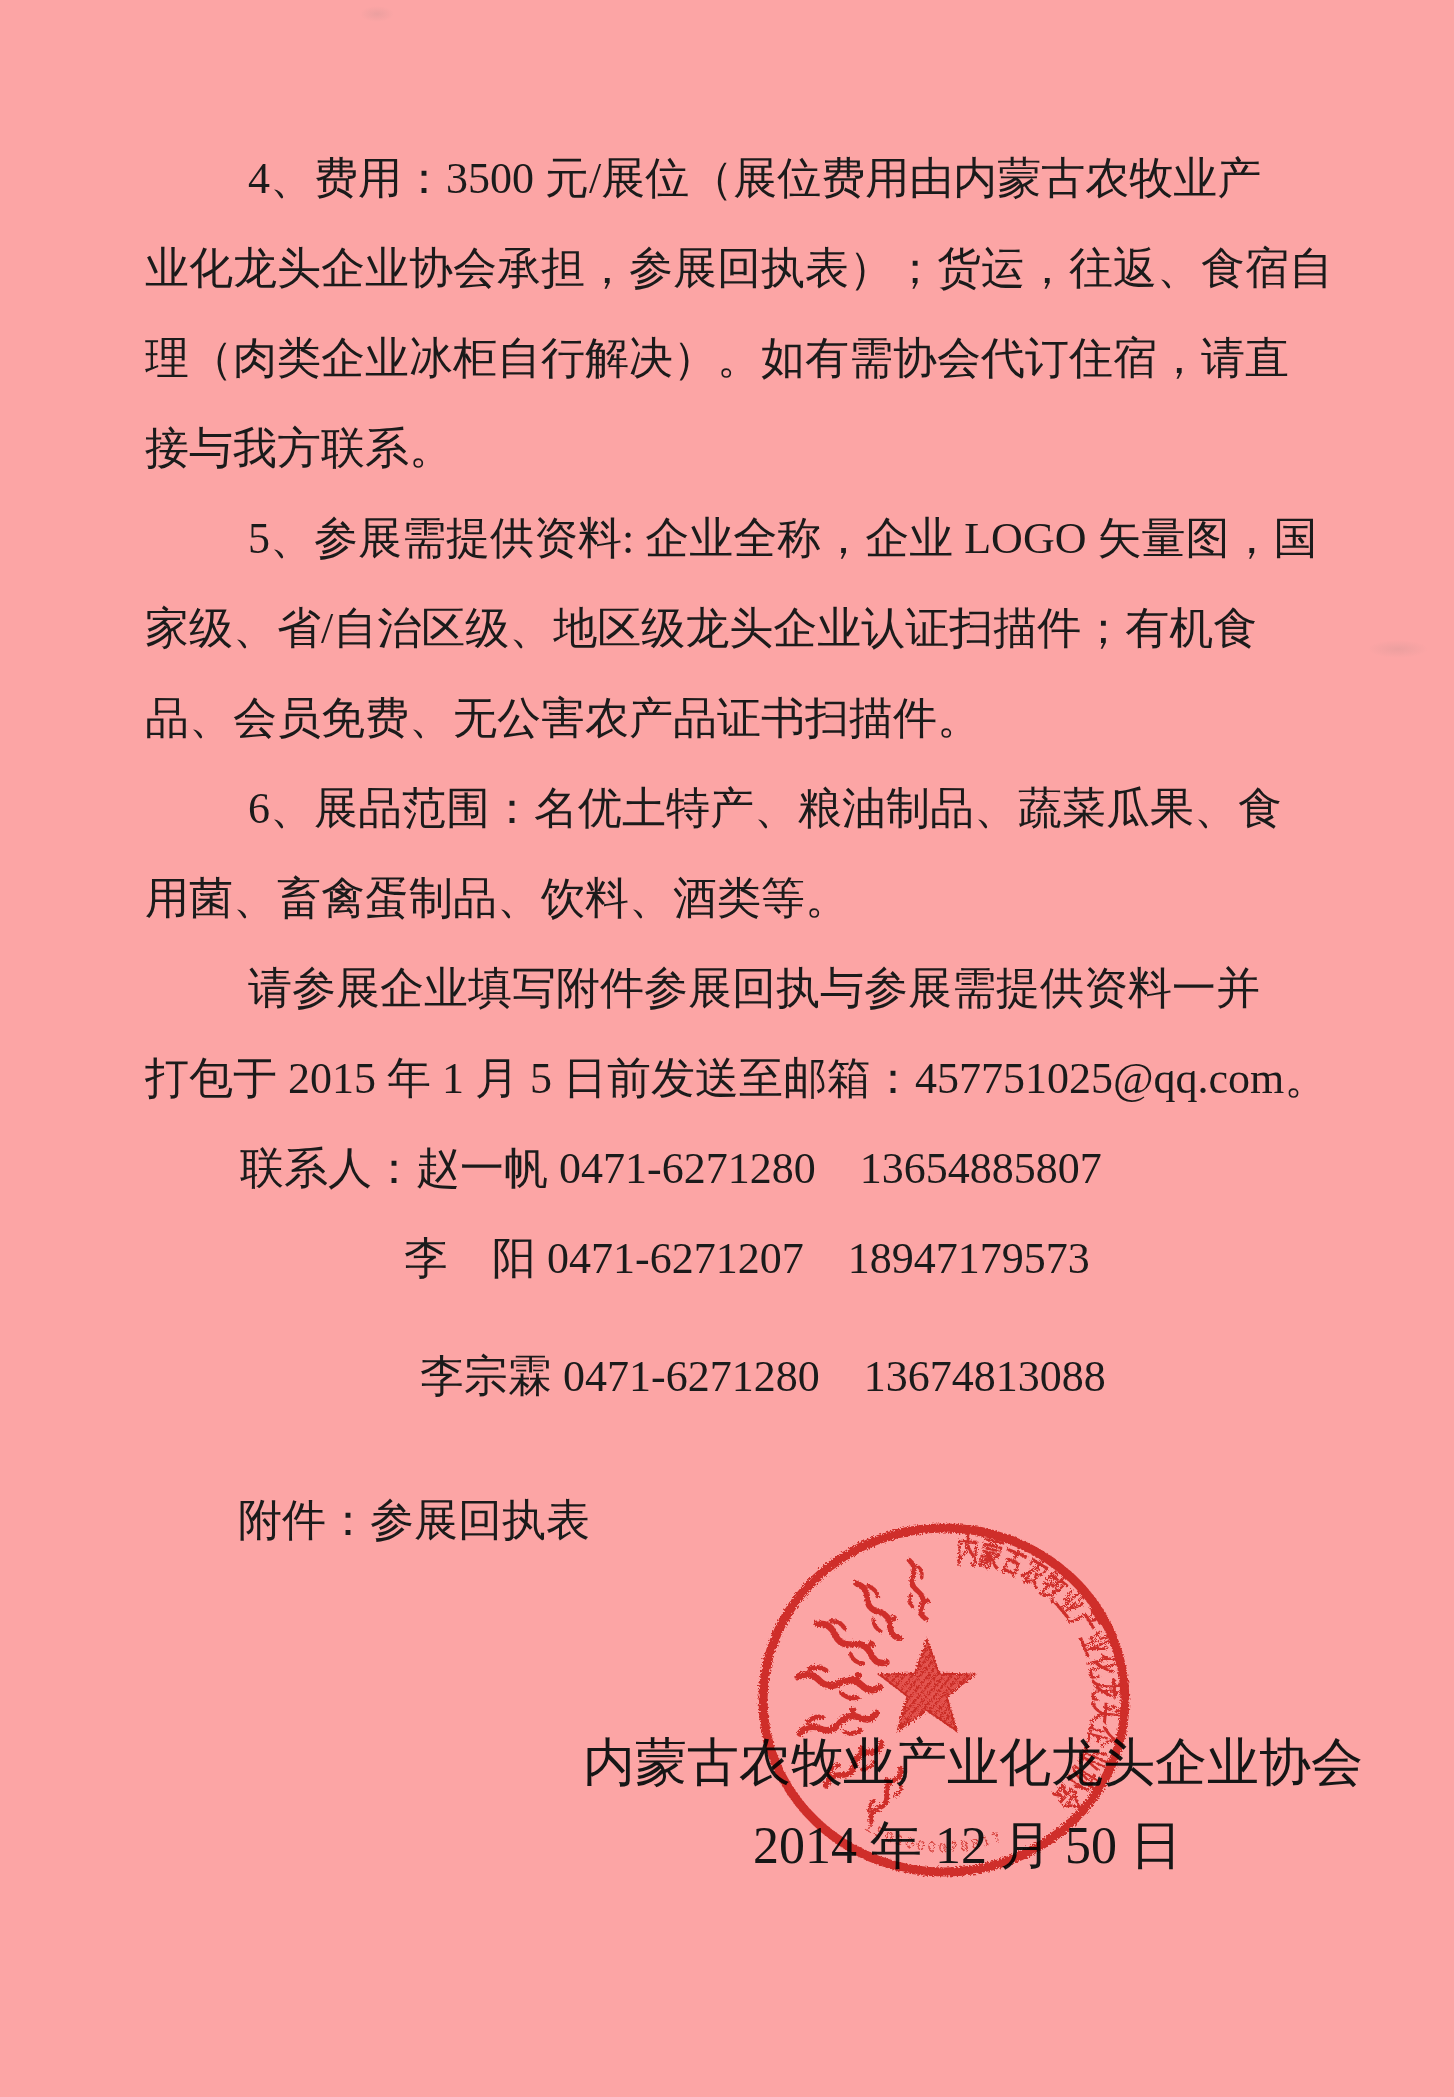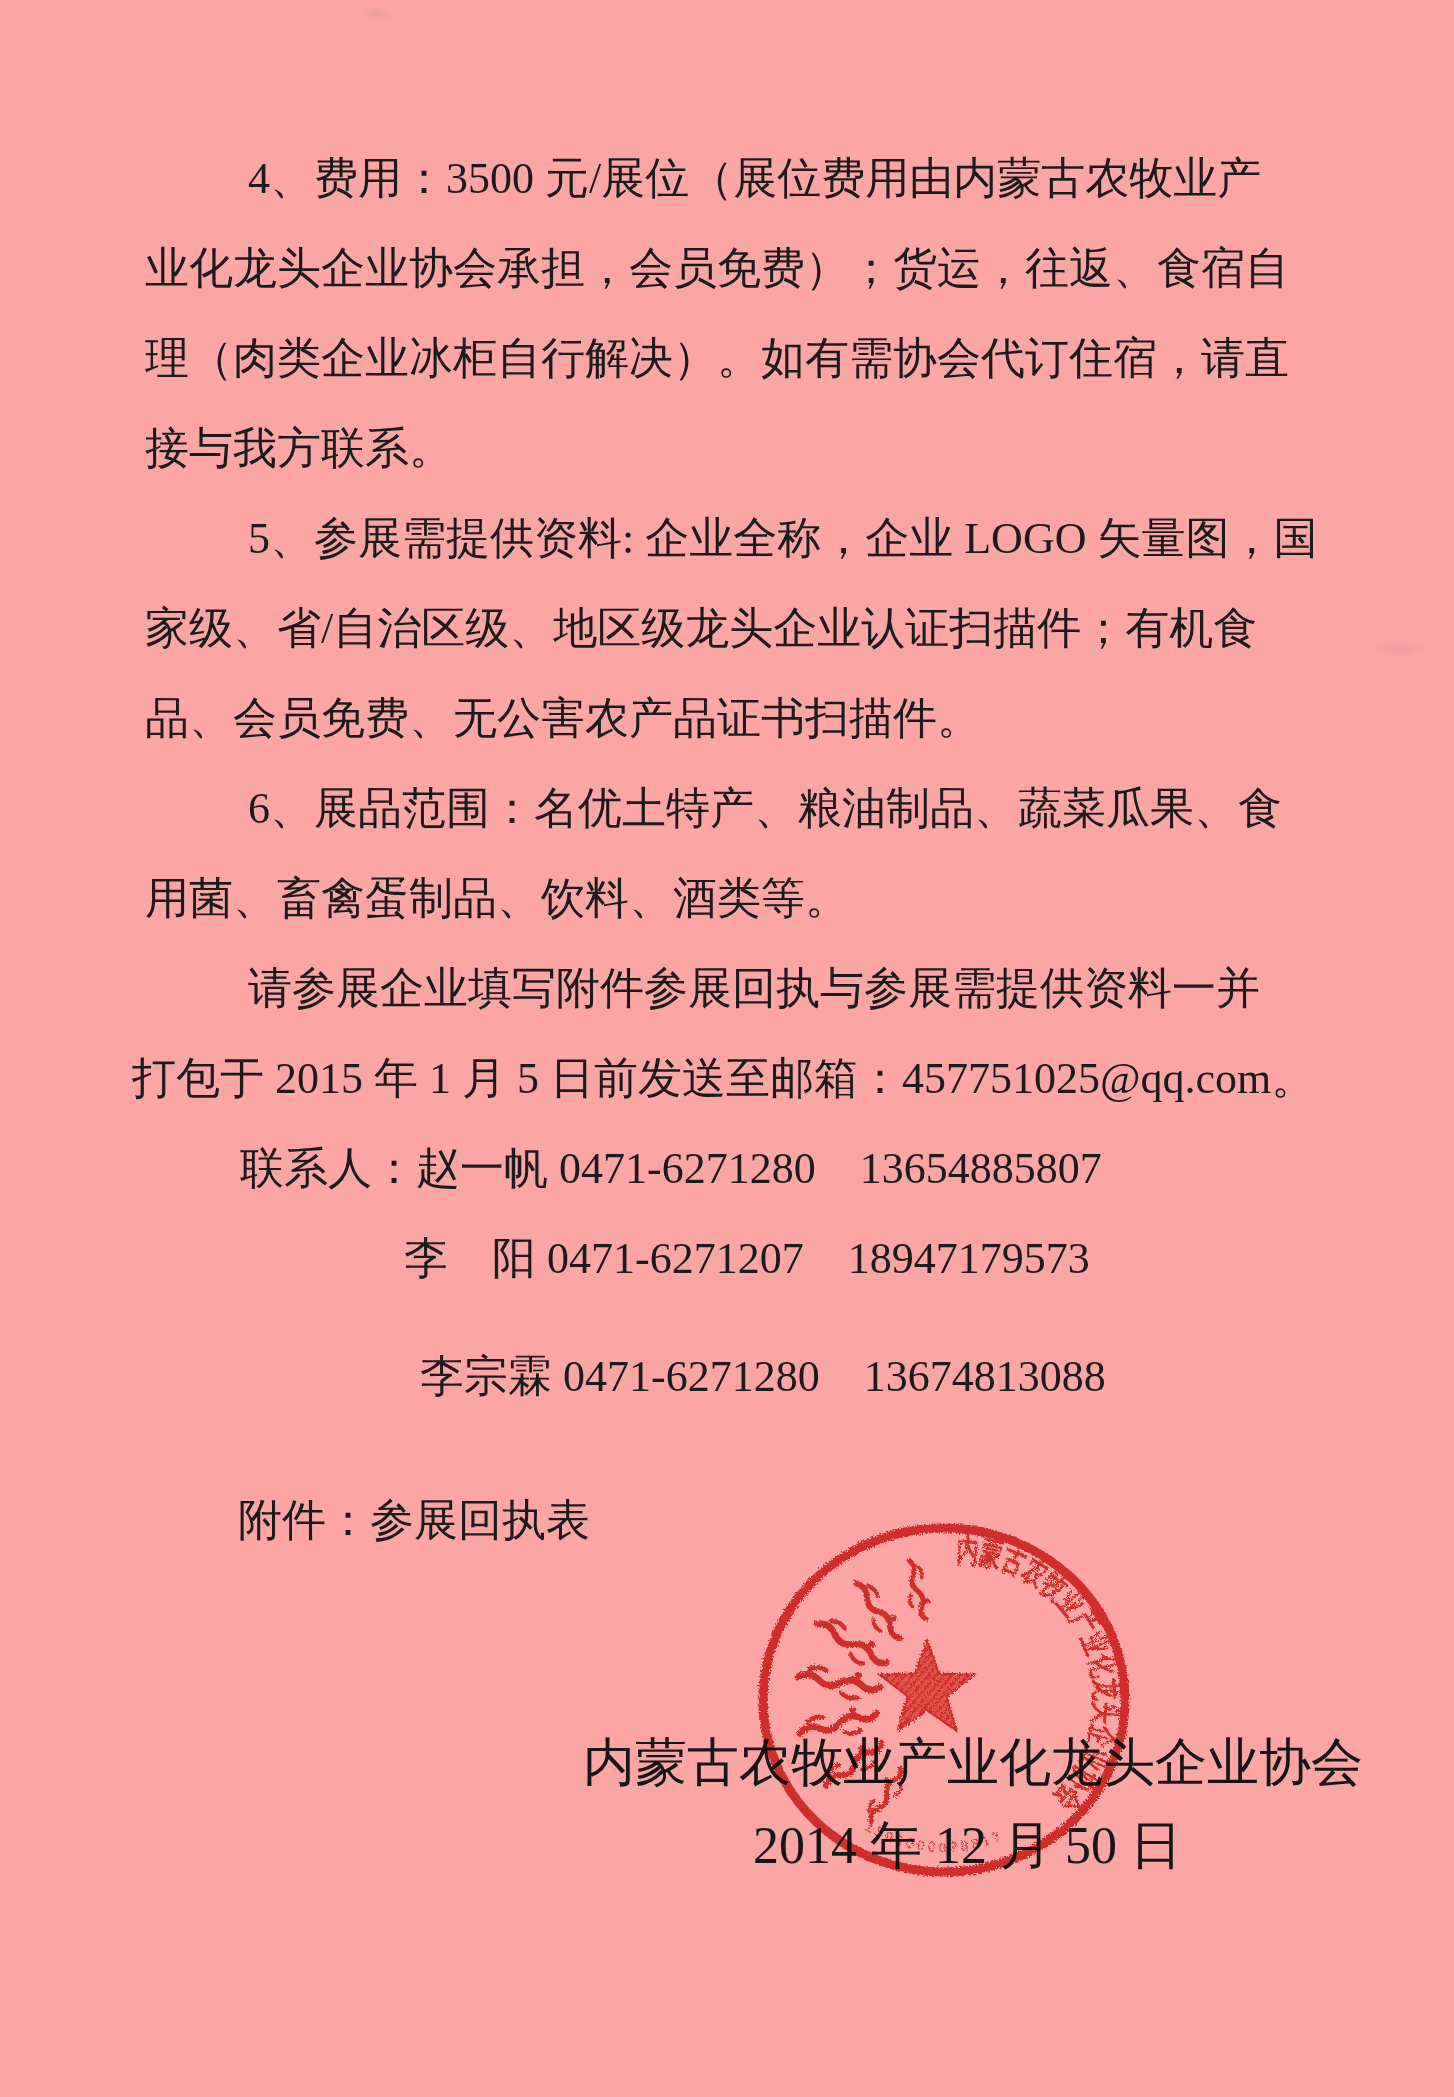--- a/index.html
+++ b/index.html
@@ -39,30 +39,30 @@
     border-radius:50%;
   }
 </style>
 </head>
 <body>
 
 <div id="page">
 
   <div id="doc">
       <div class="bline" style="left: 248px; top: 150px;">4、费用：3500 元/展位（展位费用由内蒙古农牧业产</div>
-      <div class="bline" style="left: 145px; top: 240px;">业化龙头企业协会承担，会员免费）；货运，往返、食宿自</div>
+      <div class="bline" style="left: 145px; top: 240px;">业化龙头企业协会承担，参展回执表）；货运，往返、食宿自</div>
       <div class="bline" style="left: 145px; top: 330px;">理（肉类企业冰柜自行解决）。如有需协会代订住宿，请直</div>
       <div class="bline" style="left: 145px; top: 420px;">接与我方联系。</div>
       <div class="bline" style="left: 248px; top: 510px;">5、参展需提供资料: 企业全称，企业 LOGO 矢量图，国</div>
       <div class="bline" style="left: 145px; top: 600px;">家级、省/自治区级、地区级龙头企业认证扫描件；有机食</div>
       <div class="bline" style="left: 145px; top: 690px;">品、会员免费、无公害农产品证书扫描件。</div>
       <div class="bline" style="left: 248px; top: 780px;">6、展品范围：名优土特产、粮油制品、蔬菜瓜果、食</div>
       <div class="bline" style="left: 145px; top: 870px;">用菌、畜禽蛋制品、饮料、酒类等。</div>
       <div class="bline" style="left: 248px; top: 960px;">请参展企业填写附件参展回执与参展需提供资料一并</div>
-      <div class="bline" style="left: 132px; top: 1050px;">打包于 2015 年 1 月 5 日前发送至邮箱：457751025@qq.com。</div>
+      <div class="bline" style="left: 145px; top: 1050px;">打包于 2015 年 1 月 5 日前发送至邮箱：457751025@qq.com。</div>
       <div class="bline" style="left: 240px; top: 1140px;">联系人：赵一帆 0471-6271280　13654885807</div>
       <div class="bline" style="left: 404px; top: 1230px;">李　阳 0471-6271207　18947179573</div>
       <div class="bline" style="left: 420px; top: 1348px;">李宗霖 0471-6271280　13674813088</div>
       <div class="bline" style="left: 238px; top: 1492px;">附件：参展回执表</div>
     </div>
 
   <div class="footer-line" style="left:583px;top:1735px;">内蒙古农牧业产业化龙头企业协会</div>
   <div class="footer-line" style="left:753px;top:1818px;">2014 年 12 月 50 日</div>
 
   <div id="seal-wrap">

